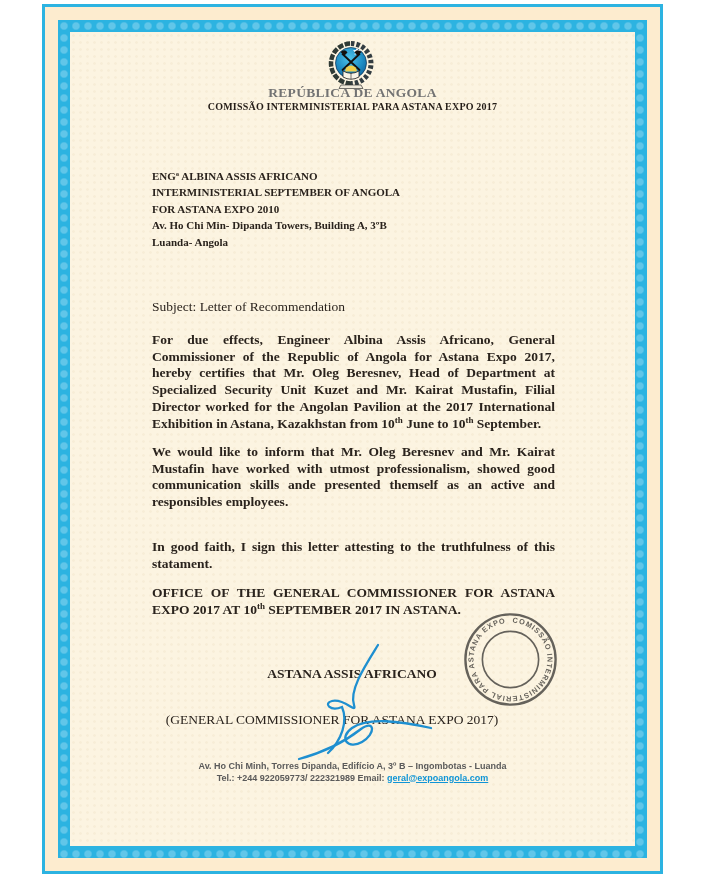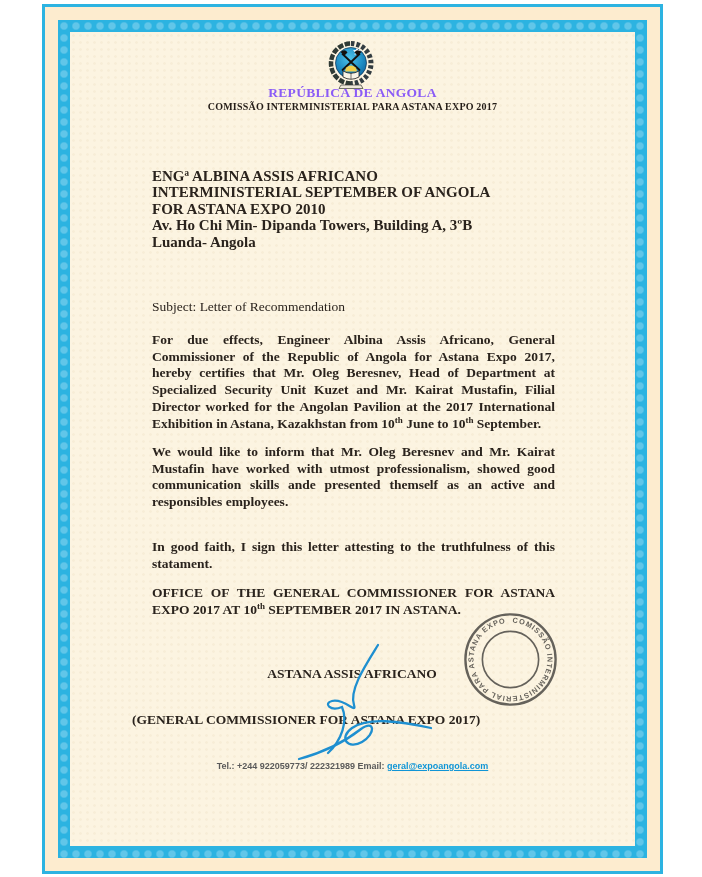--- a/index.html
+++ b/index.html
@@ -42,31 +42,31 @@
   }
 
   
   .content { position:absolute; left:0; top:0; width:702px; height:877px; }
 
   .emblem { position:absolute; left:325px; top:40px; width:52px; height:50px; }
 
   .hdr1 {
     position:absolute; left:42px; top:85px; width:621px;
     text-align:center; font-weight:700; font-size:13.5px; letter-spacing:0.3px;
-    color:#8b5cf6;
+    color:#737373;
   }
   .hdr2 {
     position:absolute; left:42px; top:101px; width:621px;
     text-align:center; font-weight:700; font-size:10px; letter-spacing:0.2px;
     color:#241d18;
   }
 
   .recipient {
     position:absolute; left:152px; top:168px; width:420px;
-    font-weight:700; font-size:15px; line-height:16.4px;
+    font-weight:700; font-size:11px; line-height:16.4px;
   }
 
   .subject { position:absolute; left:152px; top:299px; width:420px; font-size:13.5px; }
   .subject b { font-weight:400; }
 
   .para {
     position:absolute; left:152px; width:403px;
     font-weight:700; font-size:13.5px; line-height:16.7px;
     text-align:justify;
   }
@@ -75,21 +75,21 @@
   .p2 { top:444px; }
   .p3 { top:539px; }
   .office { top:585px; }
 
   .sig-name {
     position:absolute; left:152px; top:666px; width:400px;
     text-align:center; font-weight:700; font-size:13.5px;
   }
   .sig-title {
     position:absolute; left:132px; top:712px; width:400px;
-    text-align:left; font-weight:700; font-size:13.5px;
+    text-align:center; font-weight:400; font-size:13.5px;
   }
 
   .stamp { position:absolute; left:462px; top:611px; width:97px; height:97px; opacity:0.88; }
   .signature-svg { position:absolute; left:285px; top:628px; width:160px; height:150px; z-index:5; }
 
   .footer {
     position:absolute; left:42px; top:761px; width:621px;
     text-align:center;
     font-family:"Liberation Sans", sans-serif;
     font-weight:700; font-size:9px; line-height:11.5px; color:#5a5a5a;
@@ -180,18 +180,19 @@
   <div class="sig-title">(GENERAL COMMISSIONER FOR ASTANA EXPO 2017)</div>
 
   <svg class="signature-svg" viewBox="0 0 160 150">
     <g fill="none" stroke="#1e8fd0" stroke-width="2.3" stroke-linecap="round">
       <path d="M93 17 C80 38 64 62 69 77 C72 87 60 70 47 73 C38 75 45 84 57 79 C63 93 57 112 43 125"></path>
       <path d="M14 131 C40 124 62 112 76 101 C90 91 91 106 77 114 C63 122 53 110 67 100 C83 89 114 93 146 100"></path>
     </g>
   </svg>
 
   <div class="footer">
+    <div>Av. Ho Chi Minh, Torres Dipanda, Edifício A, 3º B – Ingombotas - Luanda</div>
     <div>
       <span>Tel.: +244 922059773/ 222321989 Email: </span><span class="email-link">geral@expoangola.com</span>
     </div>
   </div>
 
 </div>
 
 </body></html>

